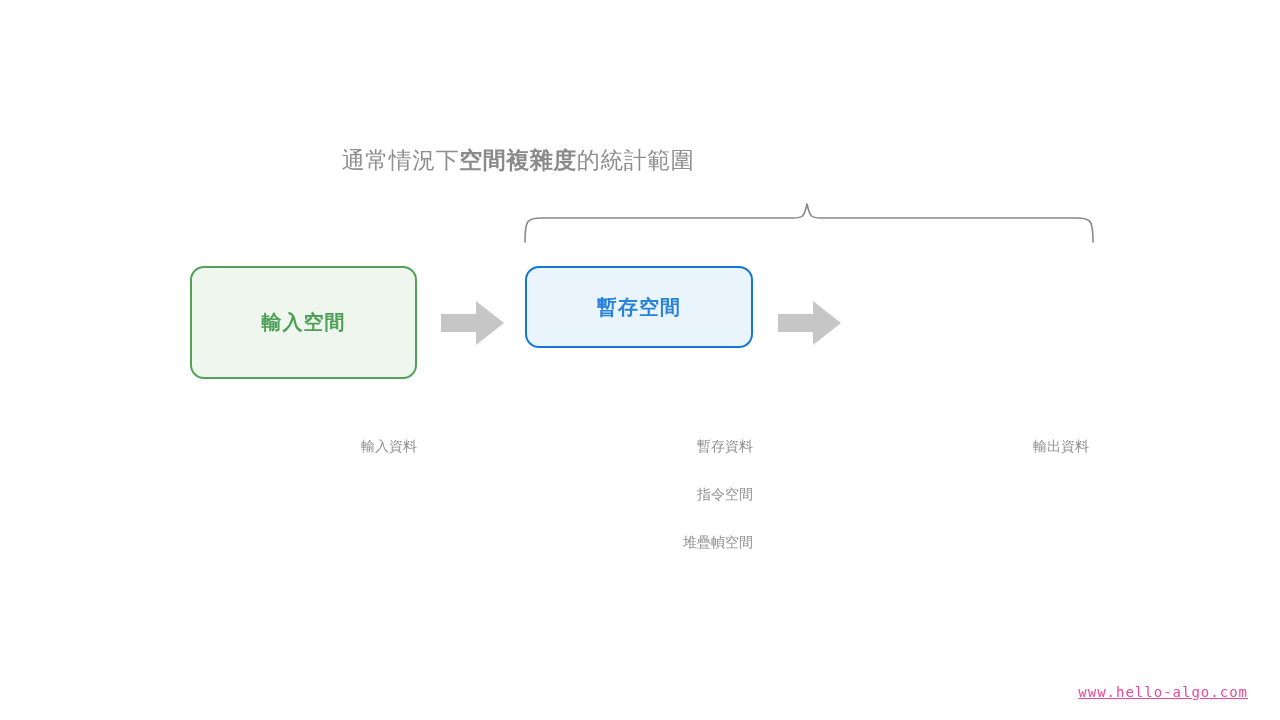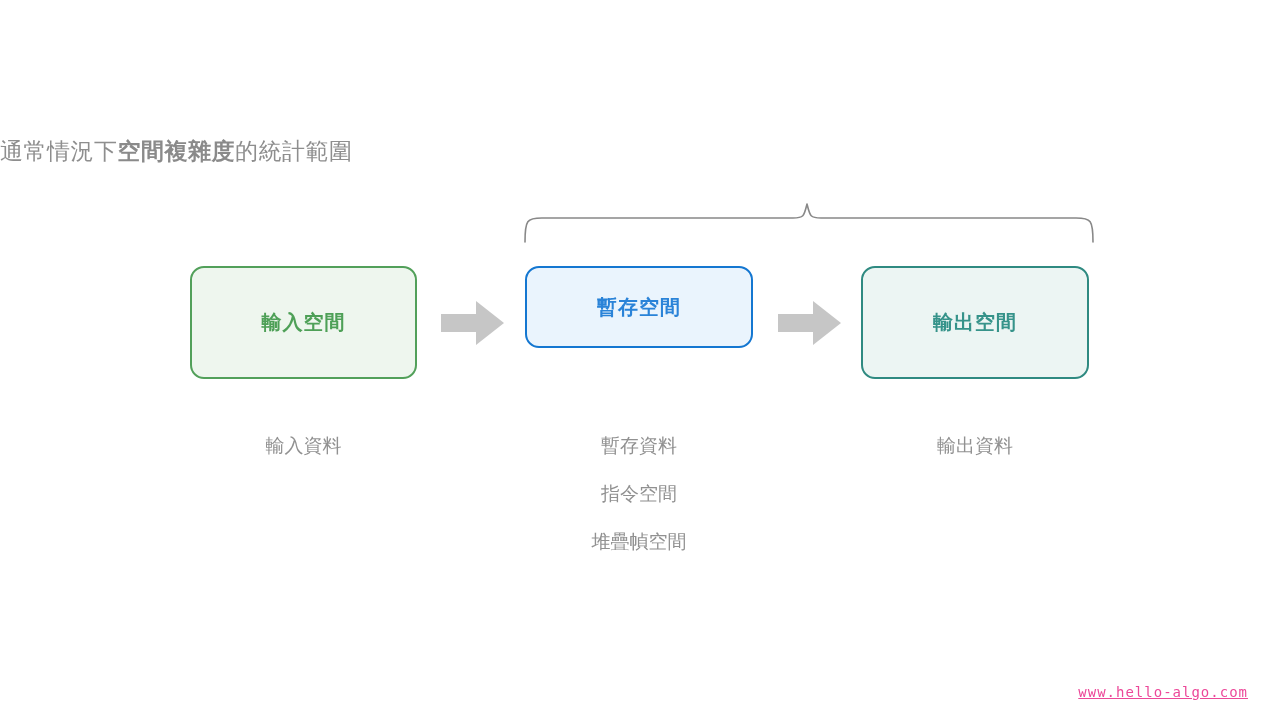--- a/index.html
+++ b/index.html
@@ -20,22 +20,23 @@
     left: 0;
     top: 0;
     width: 1280px;
     height: 720px;
   }
 
   
   .scope-title {
     position: absolute;
     left: 0;
-    top: 136px;
+    top: 145px;
     width: 1036px;
+    text-align: center;
     font-size: 23px;
     color: #8e8e8e;
     letter-spacing: 0.5px;
     white-space: nowrap;
   }
   .scope-title .strong {
     font-weight: bold;
     color: #8a8a8a;
   }
 
@@ -99,22 +100,22 @@
     top: 301px;
     width: 63px;
     height: 44px;
   }
   .arrow-1 { left: 441px; }
   .arrow-2 { left: 778px; }
 
   
   .caption {
     position: absolute;
-    text-align: center;
-    font-size: 19px;
+    text-align: right;
+    font-size: 14px;
     color: #919191;
     white-space: nowrap;
     line-height: 48px;
   }
   .caption-left {
     left: 190px;
     top: 422px;
     width: 227px;
   }
   .caption-mid {
@@ -170,23 +171,20 @@
   <div class="box box-temp">
     <span>暫存空間</span>
   </div>
 
   <div class="arrow arrow-2">
     <svg width="63" height="44" viewBox="0 0 63 44" xmlns="http://www.w3.org/2000/svg">
       <path d="M 0 13 L 35 13 L 35 0 L 63 22 L 35 44 L 35 31 L 0 31 Z" fill="#c6c6c6"></path>
     </svg>
   </div>
 
-  <div class="box box-output">
-    <span>輸出空間</span>
-  </div>
 
   <div class="caption caption-left">
     <span class="caption-line">輸入資料</span>
   </div>
 
   <div class="caption caption-mid">
     <span class="caption-line">暫存資料</span>
     <span class="caption-line">指令空間</span>
     <span class="caption-line">堆疊幀空間</span>
   </div>

